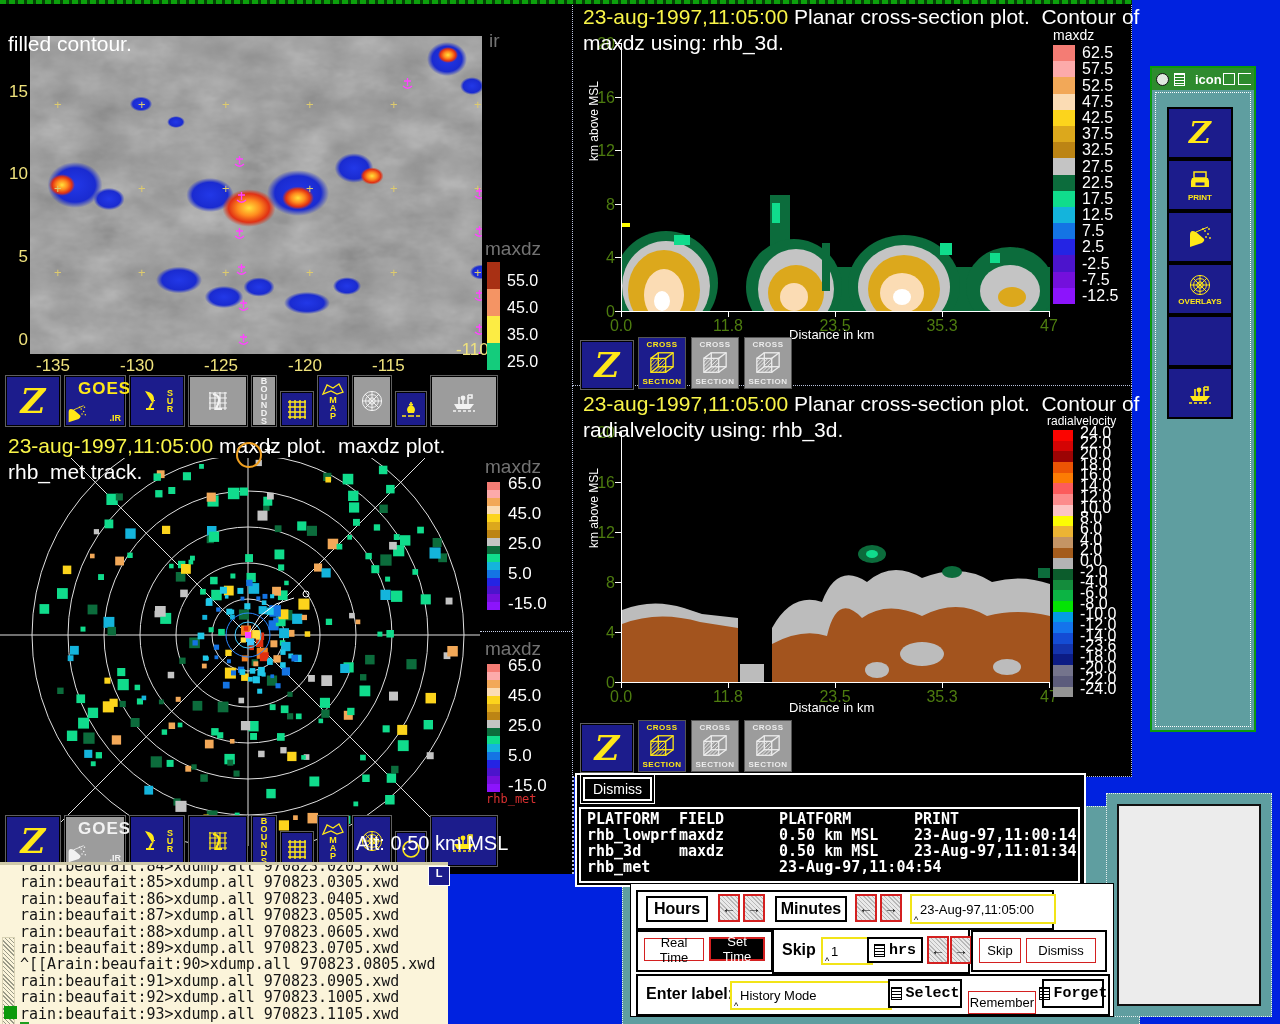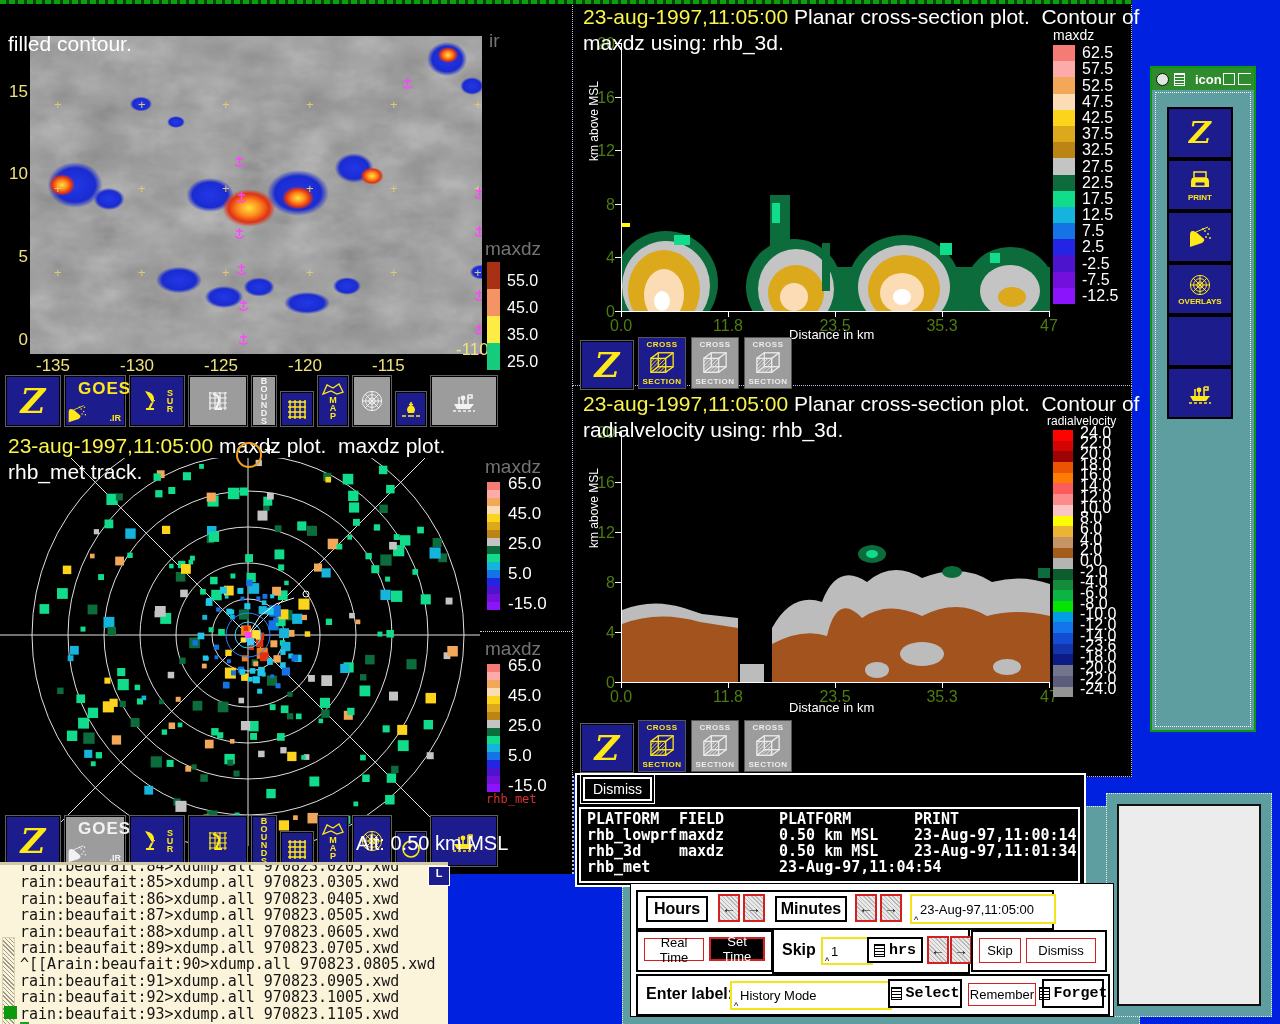--- a/index.html
+++ b/index.html
@@ -1145,21 +1145,21 @@
     <button class="rbtn" style="left:6px;top:6px;width:42px;height:25px">Skip</button>
     <button class="rbtn" style="left:53px;top:6px;width:70px;height:25px">Dismiss</button>
   </div>
   <div class="tbox" style="left:5px;top:90px;width:470px;height:38px">
     <span class="lb16" style="left:8px;top:9px">Enter label:</span>
     <div class="yfield" style="left:92px;top:5px;width:150px;height:25px">History Mode</div>
     <button class="bbtn mono" style="left:250px;top:3px;width:74px;height:29px">
           <span class="mglyph"></span>
           <span>Select</span>
         </button>
-    <button class="rbtn" style="left:330px;top:7px;width:68px;height:23px">Remember</button>
+    <button class="rbtn" style="left:330px;top:15px;width:68px;height:23px">Remember</button>
     <button class="bbtn mono" style="left:404px;top:3px;width:62px;height:29px">
           <span class="mglyph"></span>
           <span>Forget</span>
         </button>
   </div>
 </div>
 
 <div class="panel">
   <div class="ptbar">
     <span style="width:11px;height:11px;border-radius:50%;background:#dfe8df;border:1px solid #111;margin-left:4px"></span>

